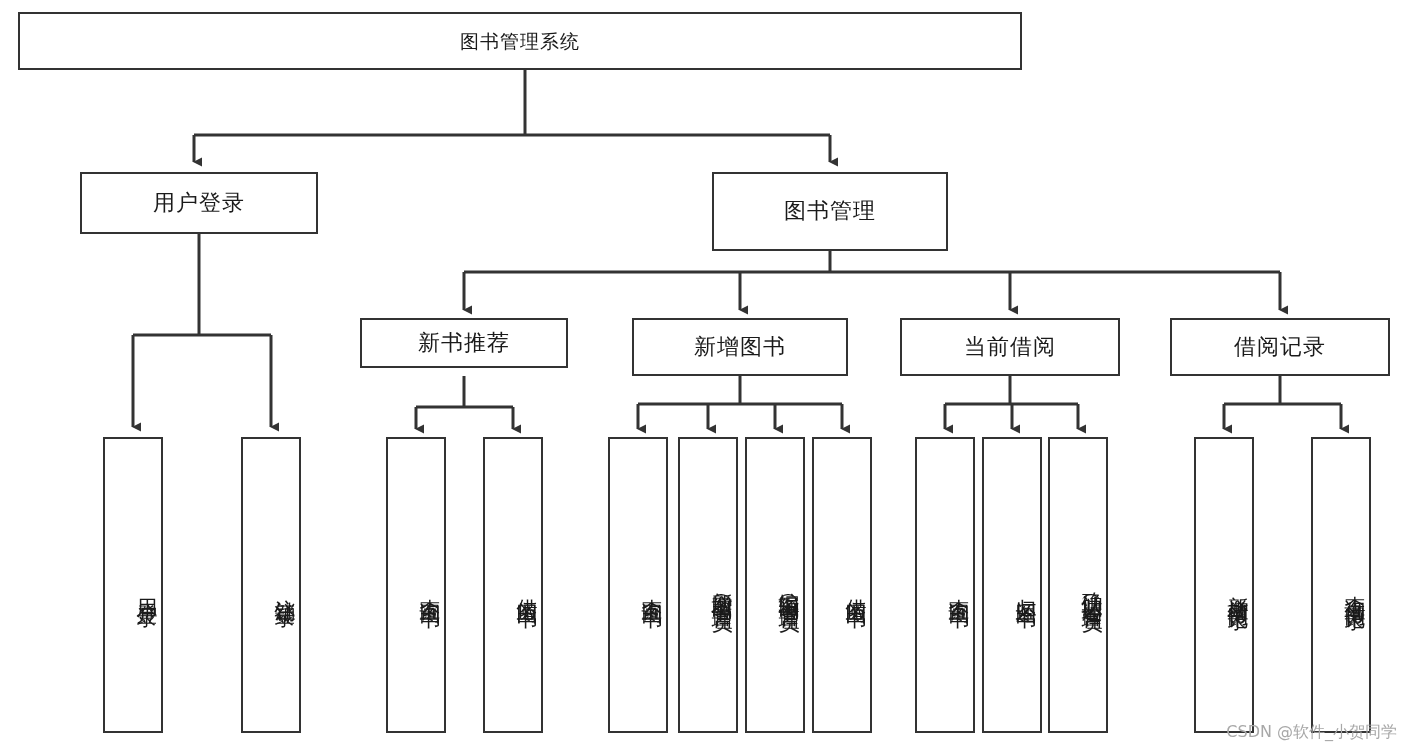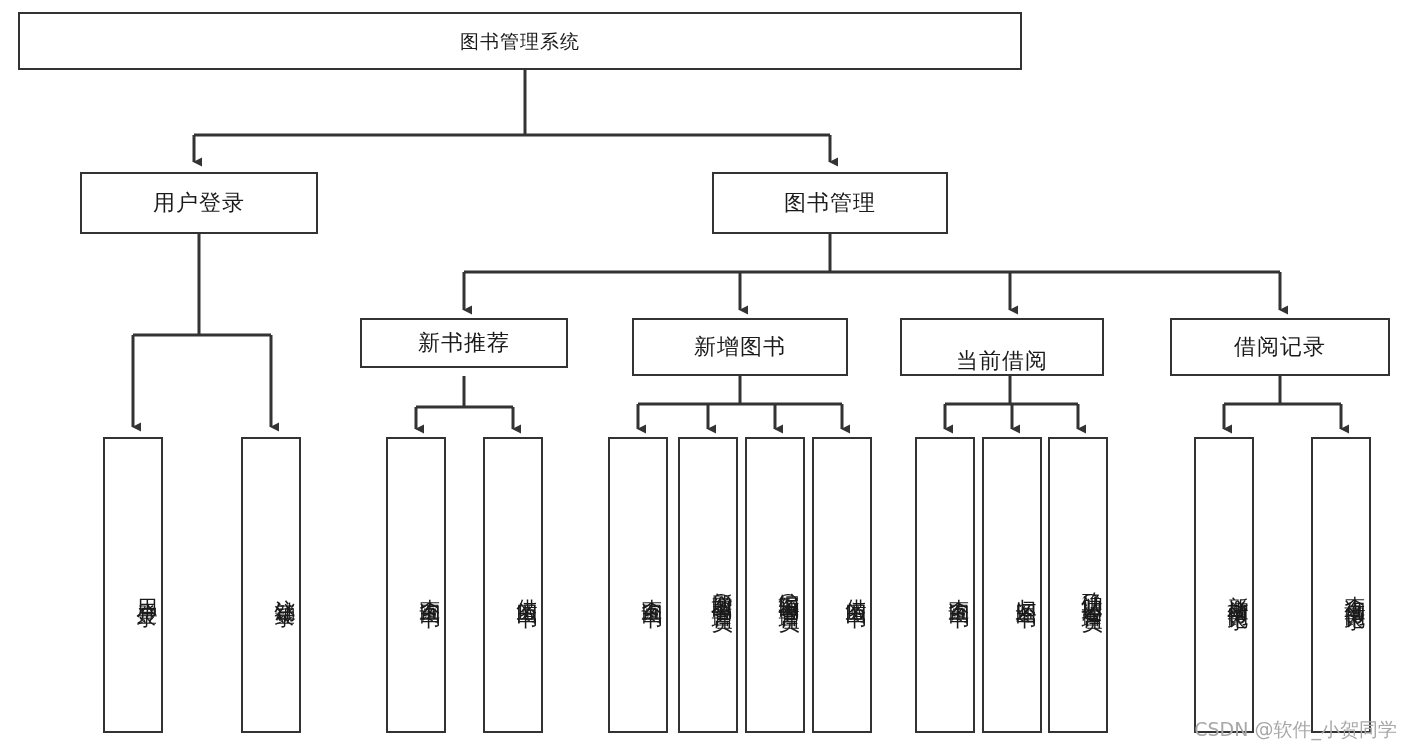--- a/index.html
+++ b/index.html
@@ -55,21 +55,21 @@
   }
   .node.leaf .vtext {
     writing-mode: vertical-rl;
     text-orientation: upright;
     white-space: nowrap;
   }
   .watermark {
     position: absolute;
     right: 8px;
     bottom: 4px;
-    font-size: 19px;
+    font-size: 16px;
     color: #a8a8a8;
     z-index: 5;
     white-space: nowrap;
     font-family: "DejaVu Sans", "Liberation Sans", sans-serif;
   }
 </style>
 </head>
 <body>
 
 <div id="diagram-root">
@@ -124,31 +124,31 @@
     </g>
   </svg>
 
   <div class="node horiz root" style="left:18px; top:12px; width:1004px; height:58px;">
     <span>图书管理系统</span>
   </div>
 
   <div class="node horiz" style="left:80px; top:172px; width:238px; height:62px;">
     <span>用户登录</span>
   </div>
-  <div class="node horiz" style="left:712px; top:172px; width:236px; height:62px;">
+  <div class="node horiz" style="left:712px; top:172px; width:236px; height:79px;">
     <span>图书管理</span>
   </div>
 
   <div class="node horiz" style="left:360px; top:318px; width:208px; height:50px;">
     <span>新书推荐</span>
   </div>
   <div class="node horiz" style="left:632px; top:318px; width:216px; height:58px;">
     <span>新增图书</span>
   </div>
-  <div class="node horiz" style="left:900px; top:318px; width:204px; height:58px;align-items:flex-end;">
+  <div class="node horiz" style="left:900px; top:318px; width:220px; height:58px;">
     <span>当前借阅</span>
   </div>
   <div class="node horiz" style="left:1170px; top:318px; width:220px; height:58px;">
     <span>借阅记录</span>
   </div>
 
   <div class="node leaf" style="left:103px; top:437px; width:60px; height:296px;">
     <span class="vtext">用户登录</span>
   </div>
   <div class="node leaf" style="left:241px; top:437px; width:60px; height:296px;">

